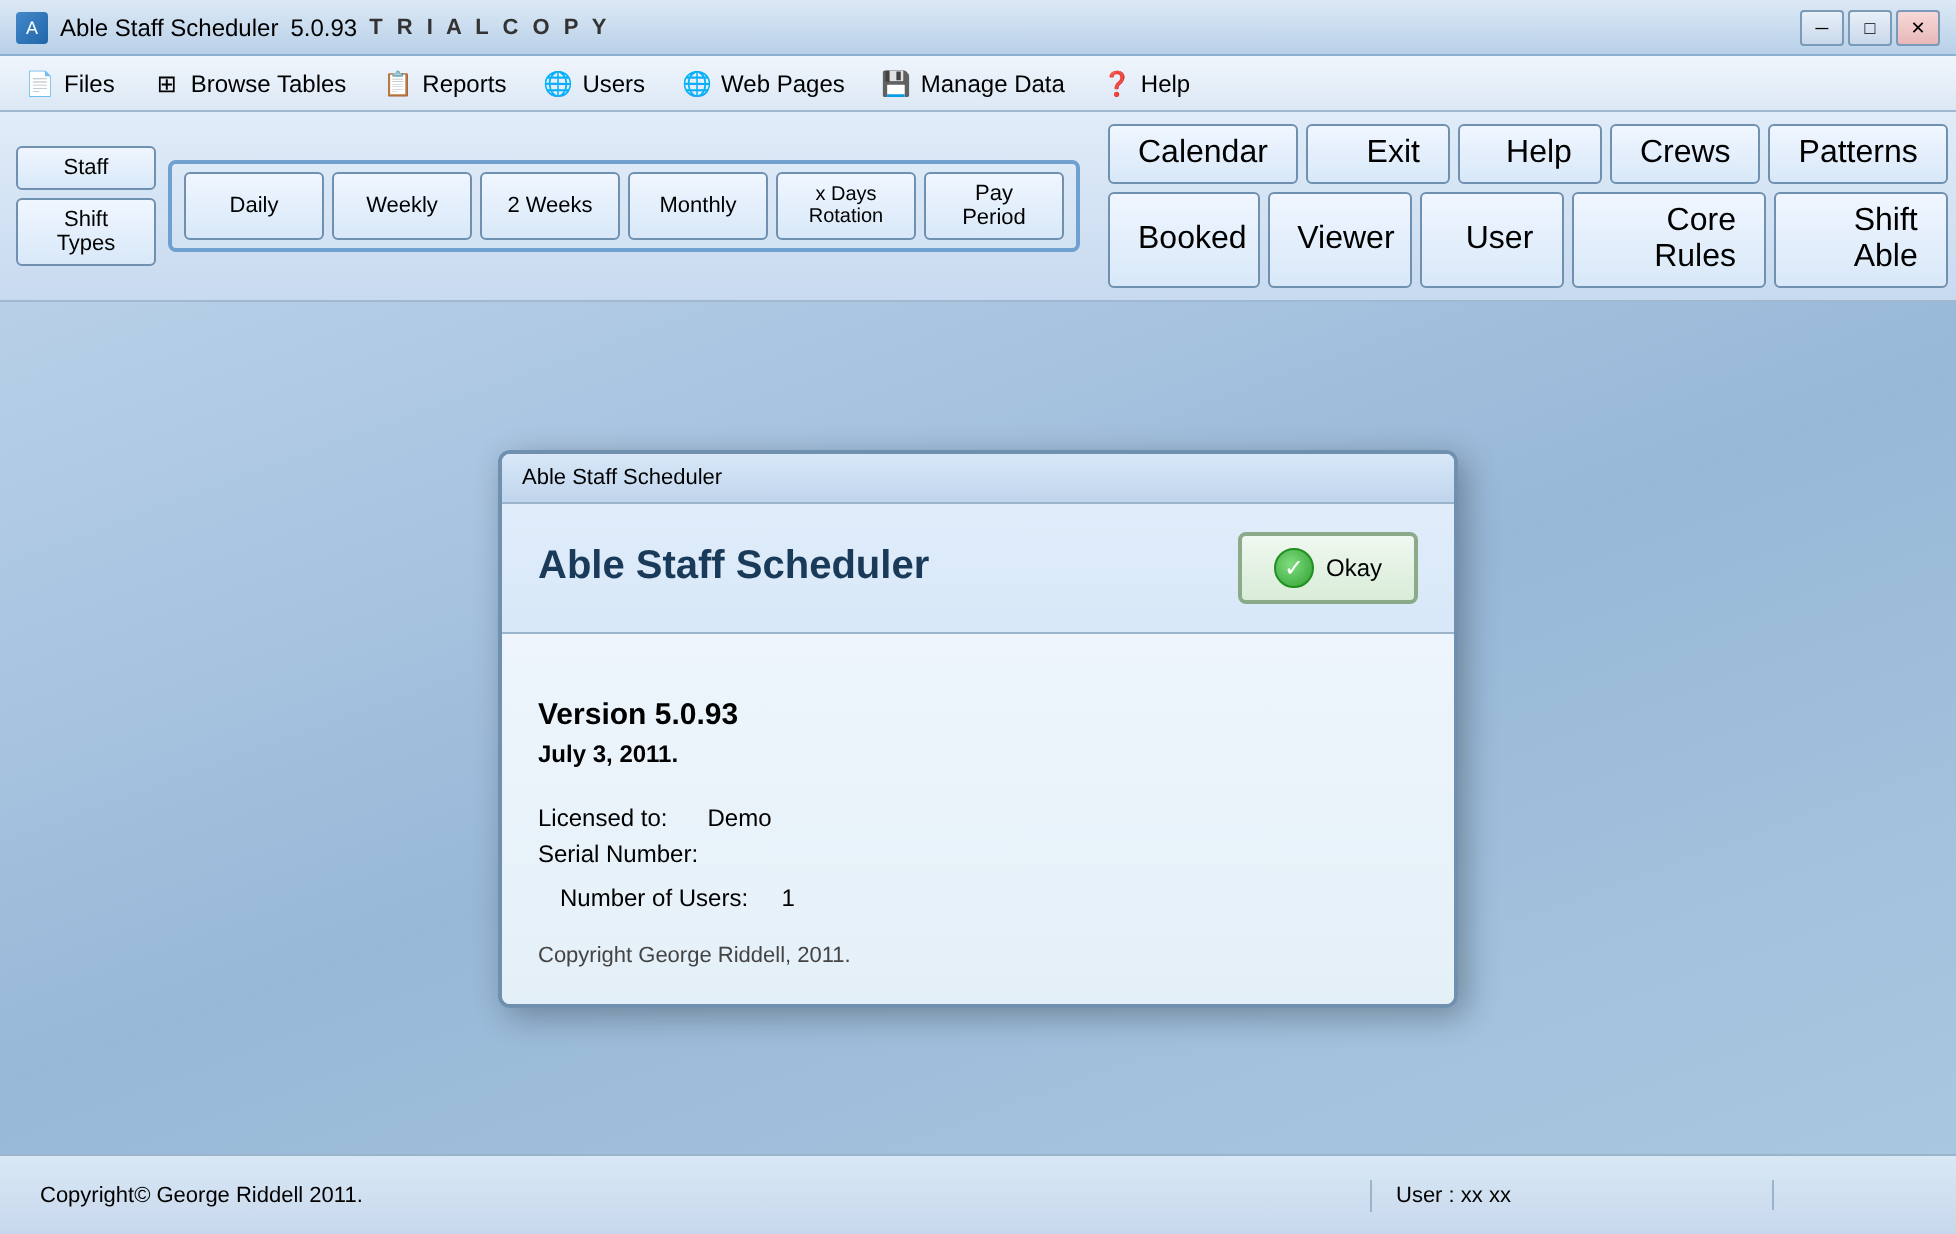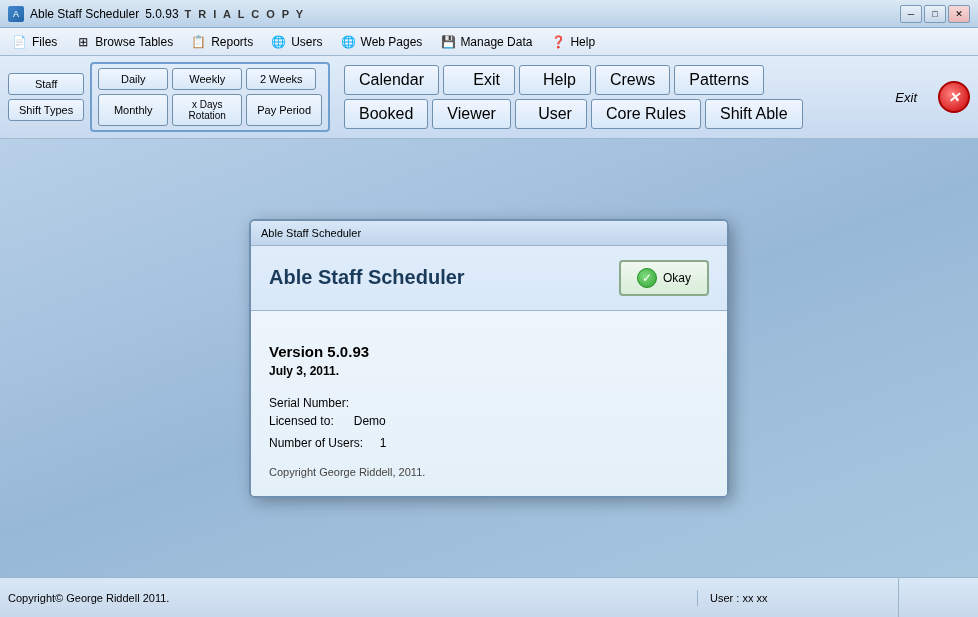--- a/index.html
+++ b/index.html
@@ -272,21 +272,21 @@
       margin-top: 16px;
     }
 
     
     .status-bar {
       background: linear-gradient(180deg, #d8e8f5 0%, #c8d8ec 100%);
       height: 40px;
       display: flex;
       align-items: center;
       border-top: 1px solid #9ab4cc;
-      padding: 0;
+      padding: 12px;
     }
     .status-left {
       flex: 1;
       padding: 0 8px;
       font-size: 11px;
       color: #000;
     }
     .status-divider {
       width: 1px;
       height: 16px;
@@ -366,21 +366,21 @@
 </div>
 
 <div class="toolbar">
 
   <div class="toolbar-left">
     <button class="tool-btn">Staff</button>
     <button class="tool-btn">Shift Types</button>
   </div>
 
   <div class="toolbar-group">
-    <div style="display:flex; flex-direction:column; gap:4px;">
+    <div style="display:flex; flex-direction:row; gap:4px;">
       <div class="toolbar-group-row">
         <button class="tool-btn">Daily</button>
         <button class="tool-btn">Weekly</button>
         <button class="tool-btn">2 Weeks</button>
       </div>
       <div class="toolbar-group-row">
         <button class="tool-btn">Monthly</button>
         <button class="tool-btn" style="white-space:pre-line; font-size:10px;">x Days
 Rotation</button>
         <button class="tool-btn">Pay Period</button>
@@ -424,28 +424,28 @@
         <button class="okay-btn">
           <div class="check-icon">✓</div>
           <span>Okay</span>
         </button>
       </div>
 
       <div class="modal-body">
         <div class="version-text">Version 5.0.93</div>
         <div class="date-text">July 3, 2011.</div>
         <div class="info-row">
-          <span>Serial Number:</span>
-        </div>
-        <div class="info-row">
           <span>Licensed to:</span>
           &nbsp;&nbsp;&nbsp;&nbsp;
           <span>Demo</span>
         </div>
-        <div class="info-row" style="margin-top: 8px;">
+        <div class="info-row">
+          <span>Serial Number:</span>
+        </div>
+        <div class="info-row" style="margin-top: 8px; margin-left: 11px;">
           <span>Number of Users:</span>
           &nbsp;&nbsp;&nbsp;
           <span>1</span>
         </div>
         <div class="copyright-text">Copyright George Riddell, 2011.</div>
       </div>
     </div>
   </div>
 </div>
 

